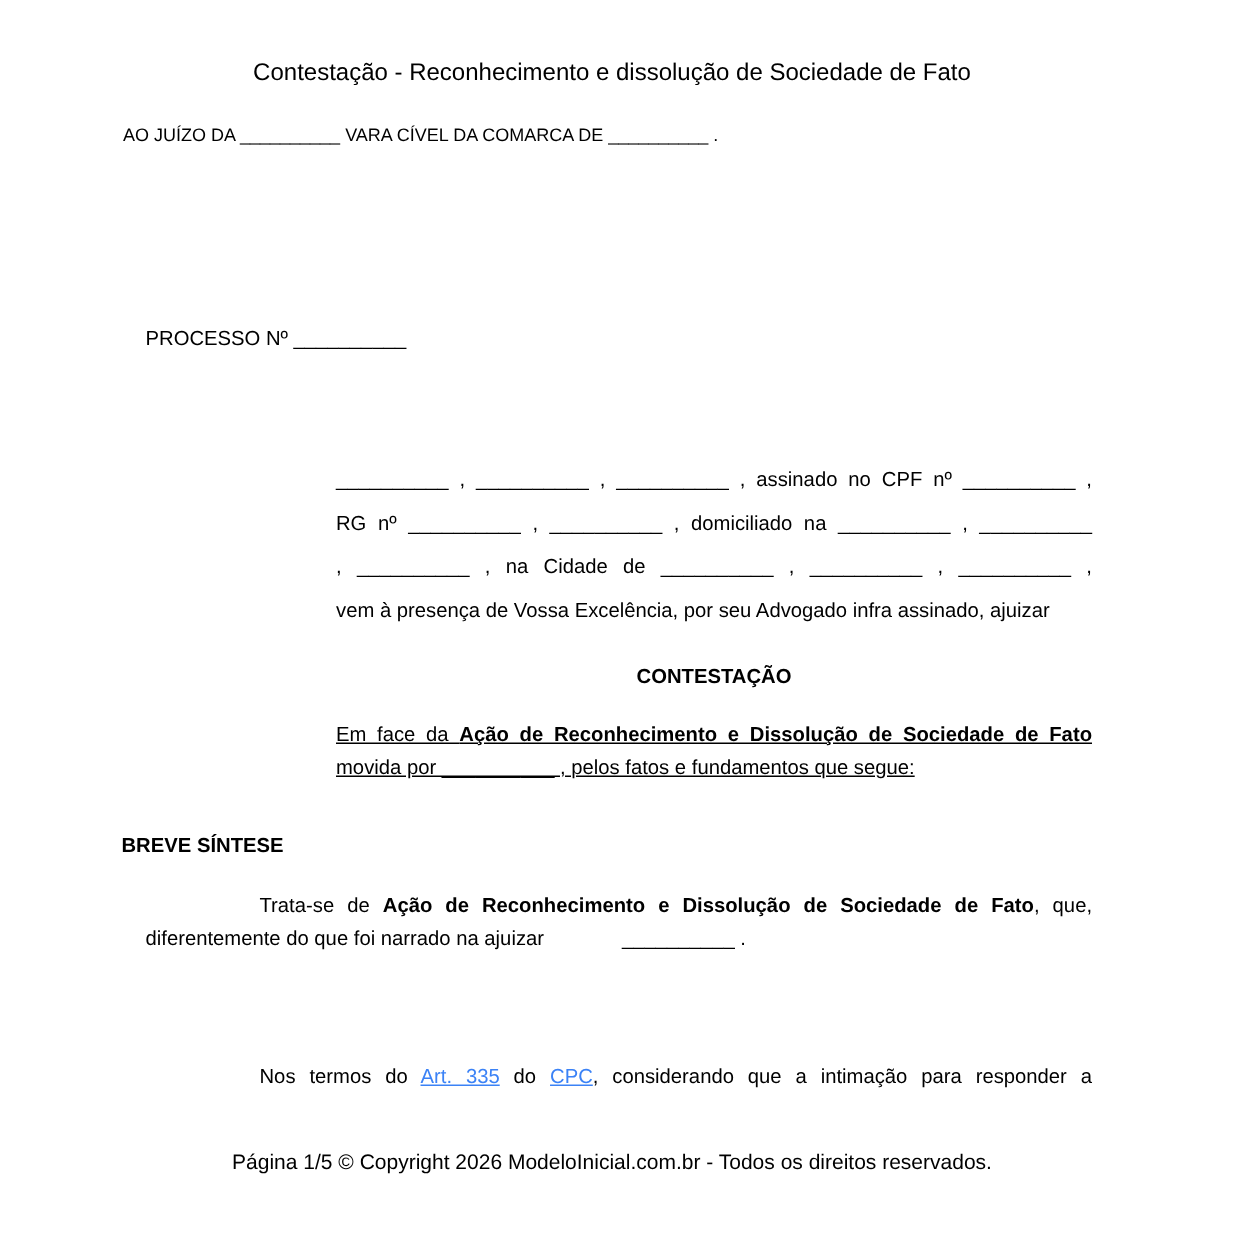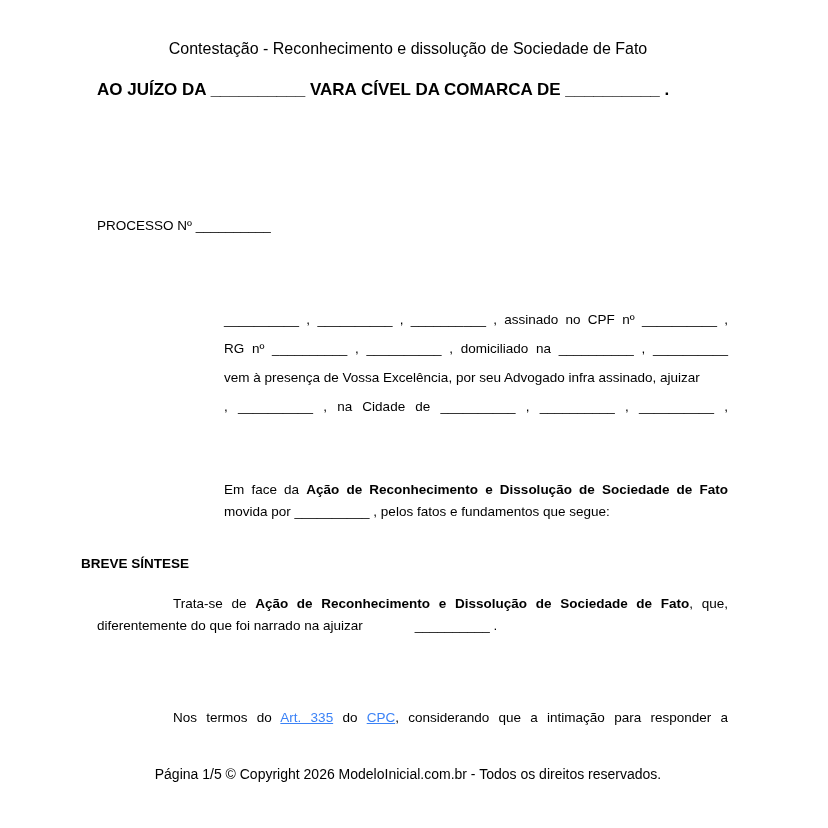--- a/index.html
+++ b/index.html
@@ -15,42 +15,43 @@
   }
   .abs { position: absolute; }
 
   .title {
     top: 38px; left: 0; right: 0;
     text-align: center;
     font-size: 16px;
     line-height: 22px;
   }
   .court-line {
-    top: 80px; left: 97px; right: 97px;
-    font-weight: bold;
-    font-size: 17px;
+    top: 80px; left: 82px; right: 97px;
+    font-weight: normal;
+    font-size: 12px;
     line-height: 20px;
   }
   .process-line {
     top: 216px; left: 97px;
     line-height: 20px;
   }
   .qual-block {
     top: 305px; left: 224px; width: 504px;
     line-height: 29px;
   }
   .contest-heading {
     top: 441px; left: 224px; width: 504px;
     text-align: center;
     font-weight: bold;
     line-height: 20px;
   }
   .emface-block {
     top: 479px; left: 224px; width: 504px;
     line-height: 22px;
+    text-decoration: underline;
   }
   .breve-heading {
     top: 554px; left: 81px;
     font-weight: bold;
     line-height: 20px;
   }
   .tratase-block {
     top: 593px; left: 97px; width: 631px;
     line-height: 22px;
   }
@@ -97,24 +98,25 @@
 
   <div class="abs title">Contestação - Reconhecimento e dissolução de Sociedade de Fato</div>
 
   <div class="abs court-line">AO JUÍZO DA __________ VARA CÍVEL DA COMARCA DE __________ .</div>
 
   <div class="abs process-line">PROCESSO Nº __________</div>
 
   <div class="abs qual-block">
     <div class="line">__________ , __________ , __________ , assinado no CPF nº __________ ,</div>
     <div class="line">RG nº __________ , __________ , domiciliado na __________ , __________</div>
+    <div class="line">, __________ , na Cidade de __________ , __________ , __________ ,</div>
     <div class="line natural">vem à presença de Vossa Excelência, por seu Advogado infra assinado, ajuizar</div>
-    <div class="line">, __________ , na Cidade de __________ , __________ , __________ ,</div>
   </div>
 
+  <div class="abs contest-heading">CONTESTAÇÃO</div>
 
   <div class="abs emface-block">
     <div class="line"><span>Em face da </span><span class="bold">Ação de Reconhecimento e Dissolução de Sociedade de Fato</span></div>
     <div class="line natural">movida por __________ , pelos fatos e fundamentos que segue:</div>
   </div>
 
   <div class="abs breve-heading">BREVE SÍNTESE</div>
 
   <div class="abs tratase-block">
     <div class="line indent"><span>Trata-se de </span><span class="bold">Ação de Reconhecimento e Dissolução de Sociedade de Fato</span><span>, que,</span></div>

